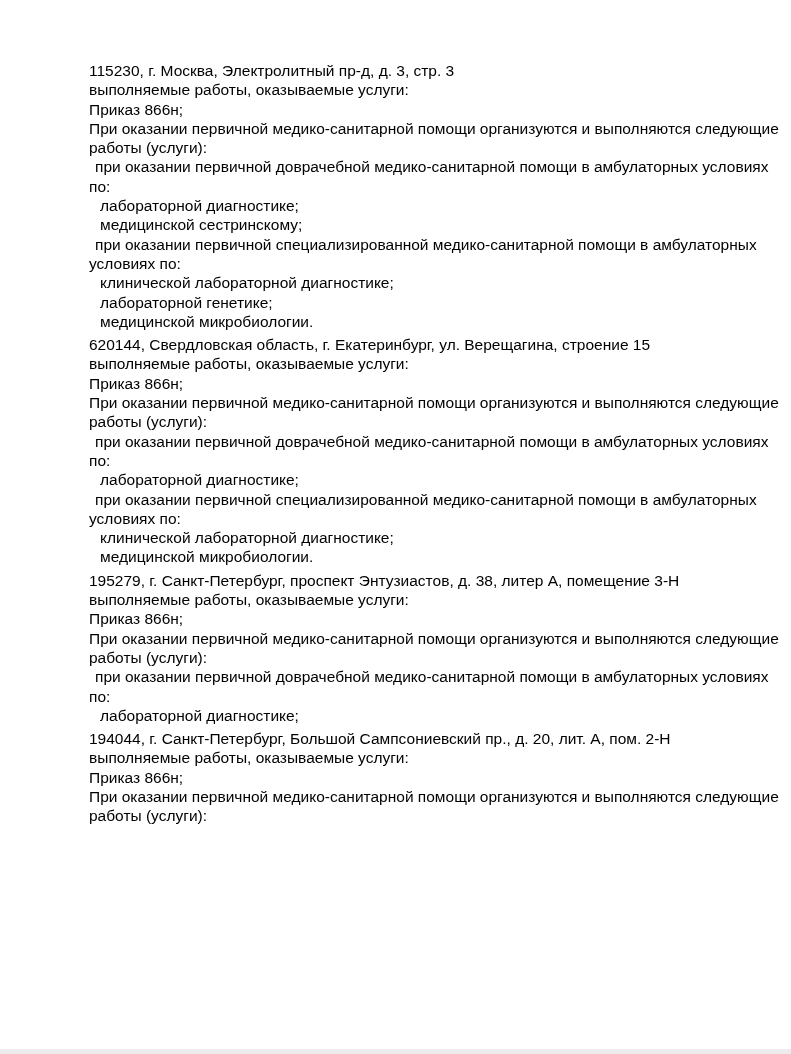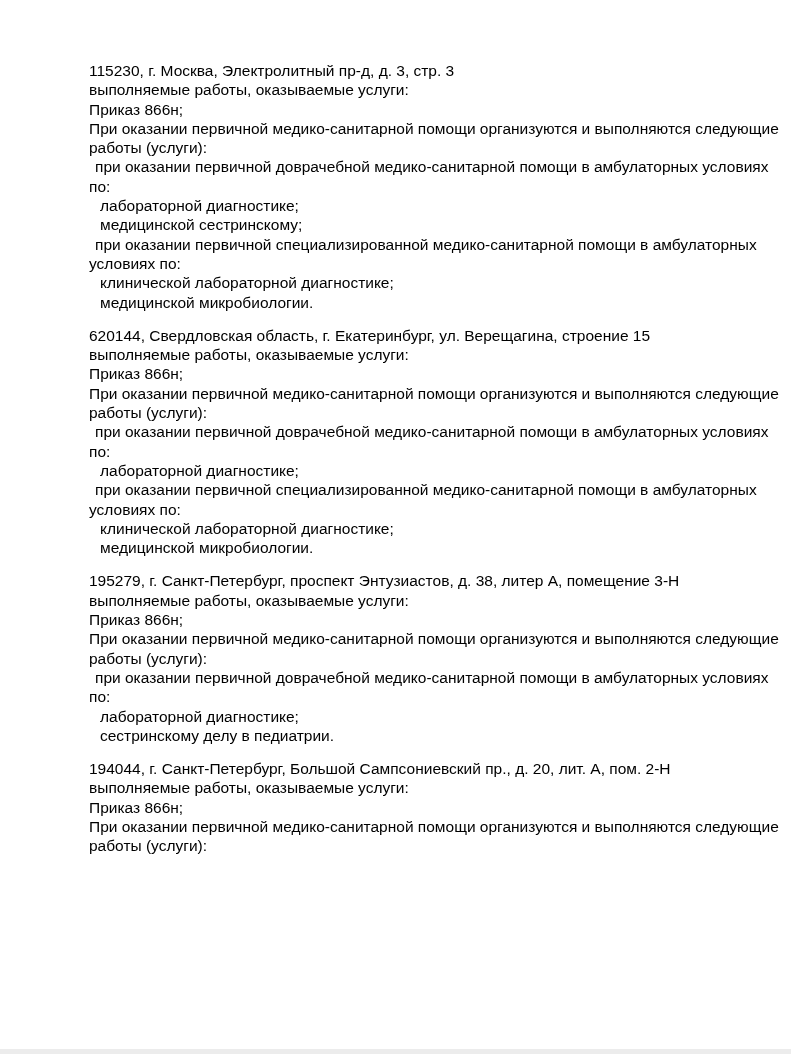--- a/index.html
+++ b/index.html
@@ -20,21 +20,21 @@
     position: absolute;
     left: 89px;
     top: 61px;
     width: 660px;
     font-family: Liberation Sans, sans-serif;
     font-size: 15.5px;
     line-height: 19.3px;
     color: #000000;
   }
   .section { margin: 0 0 0 0; }
-  .section + .section { margin-top: 14px; }
+  .section + .section { margin-top: 4px; }
   .line { white-space: nowrap; }
   .i0 { padding-left: 0; }
   .i1 { padding-left: 6px; }
   .i2 { padding-left: 11px; }
   .bottom-strip {
     position: absolute;
     left: 0;
     bottom: 0;
     width: 791px;
     height: 5px;
@@ -54,20 +54,21 @@
       <div class="line i0">Приказ 866н;</div>
       <div class="line i0">При оказании первичной медико-санитарной помощи организуются и выполняются следующие</div>
       <div class="line i0">работы (услуги):</div>
       <div class="line i1">при оказании первичной доврачебной медико-санитарной помощи в амбулаторных условиях</div>
       <div class="line i0">по:</div>
       <div class="line i2">лабораторной диагностике;</div>
       <div class="line i2">медицинской сестринскому;</div>
       <div class="line i1">при оказании первичной специализированной медико-санитарной помощи в амбулаторных</div>
       <div class="line i0">условиях по:</div>
       <div class="line i2">клинической лабораторной диагностике;</div>
+      <div class="line i2">лабораторной генетике;</div>
       <div class="line i2">медицинской микробиологии.</div>
     </div>
 
     <div class="section">
       <div class="line i0">620144, Свердловская область, г. Екатеринбург, ул. Верещагина, строение 15</div>
       <div class="line i0">выполняемые работы, оказываемые услуги:</div>
       <div class="line i0">Приказ 866н;</div>
       <div class="line i0">При оказании первичной медико-санитарной помощи организуются и выполняются следующие</div>
       <div class="line i0">работы (услуги):</div>
       <div class="line i1">при оказании первичной доврачебной медико-санитарной помощи в амбулаторных условиях</div>
@@ -81,21 +82,20 @@
 
     <div class="section">
       <div class="line i0">195279, г. Санкт-Петербург, проспект Энтузиастов, д. 38, литер А, помещение 3-Н</div>
       <div class="line i0">выполняемые работы, оказываемые услуги:</div>
       <div class="line i0">Приказ 866н;</div>
       <div class="line i0">При оказании первичной медико-санитарной помощи организуются и выполняются следующие</div>
       <div class="line i0">работы (услуги):</div>
       <div class="line i1">при оказании первичной доврачебной медико-санитарной помощи в амбулаторных условиях</div>
       <div class="line i0">по:</div>
       <div class="line i2">лабораторной диагностике;</div>
-      <div class="line i2">сестринскому делу в педиатрии.</div>
     </div>
 
     <div class="section">
       <div class="line i0">194044, г. Санкт-Петербург, Большой Сампсониевский пр., д. 20, лит. А, пом. 2-Н</div>
       <div class="line i0">выполняемые работы, оказываемые услуги:</div>
       <div class="line i0">Приказ 866н;</div>
       <div class="line i0">При оказании первичной медико-санитарной помощи организуются и выполняются следующие</div>
       <div class="line i0">работы (услуги):</div>
     </div>
 

